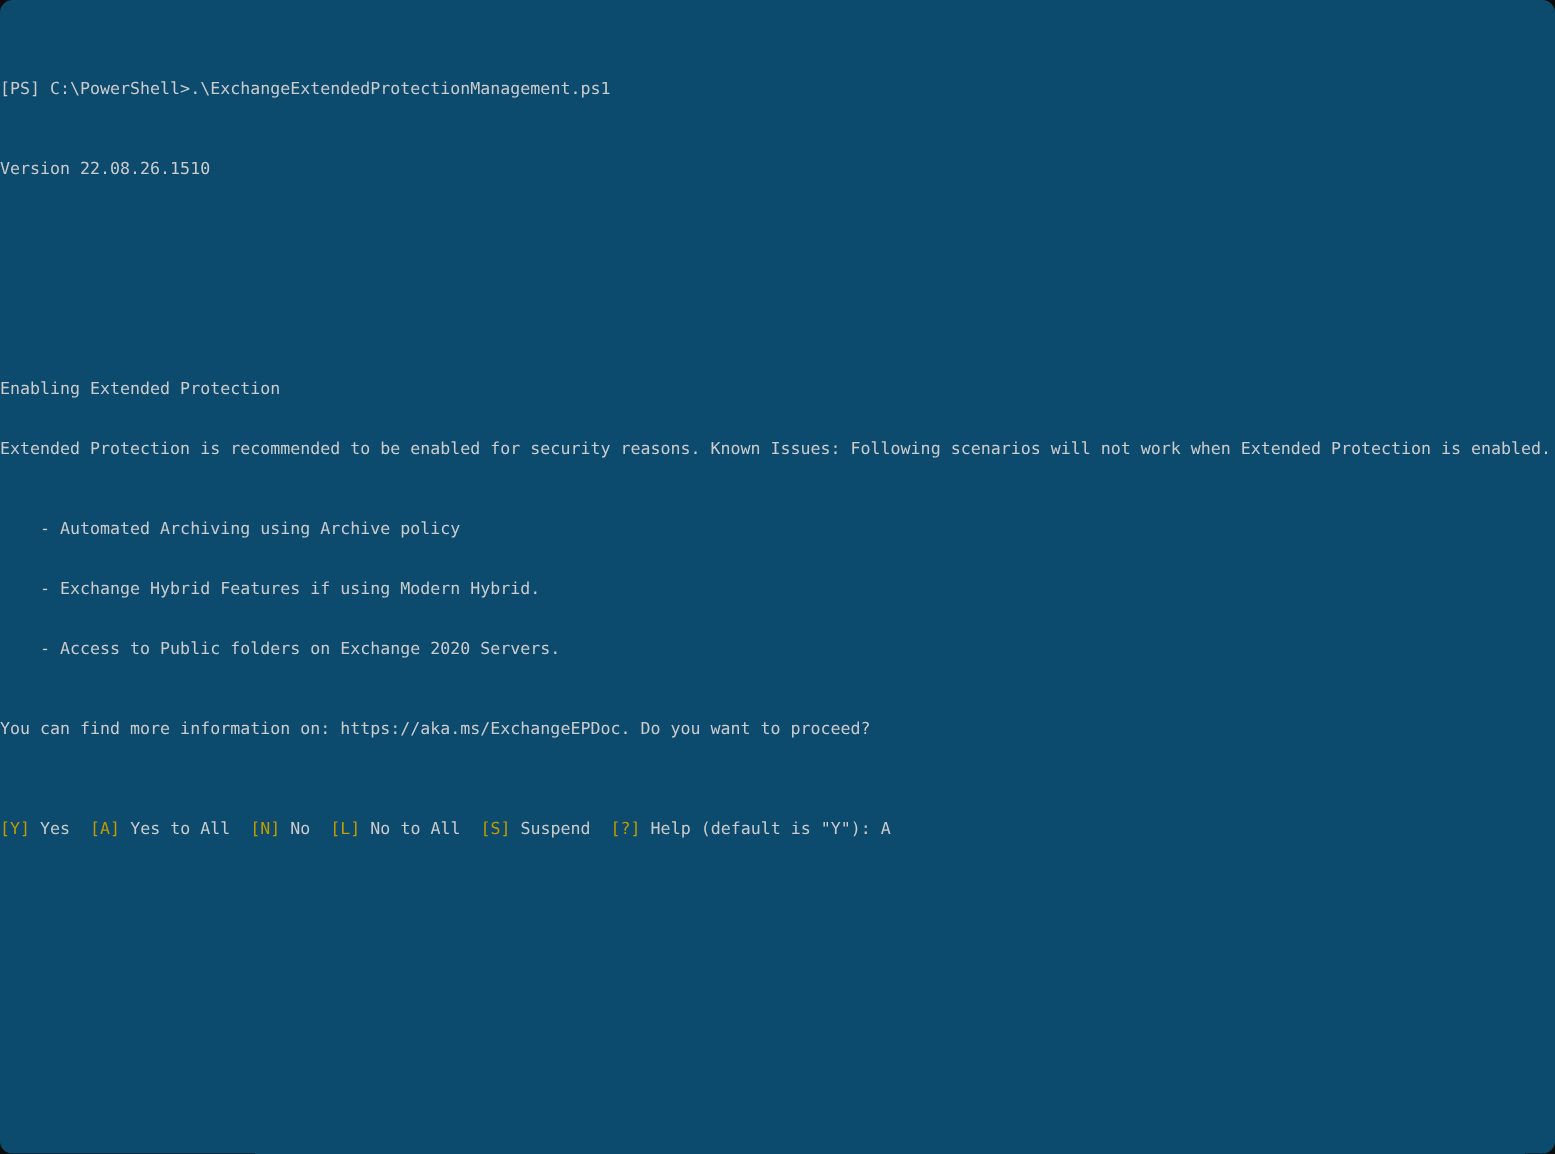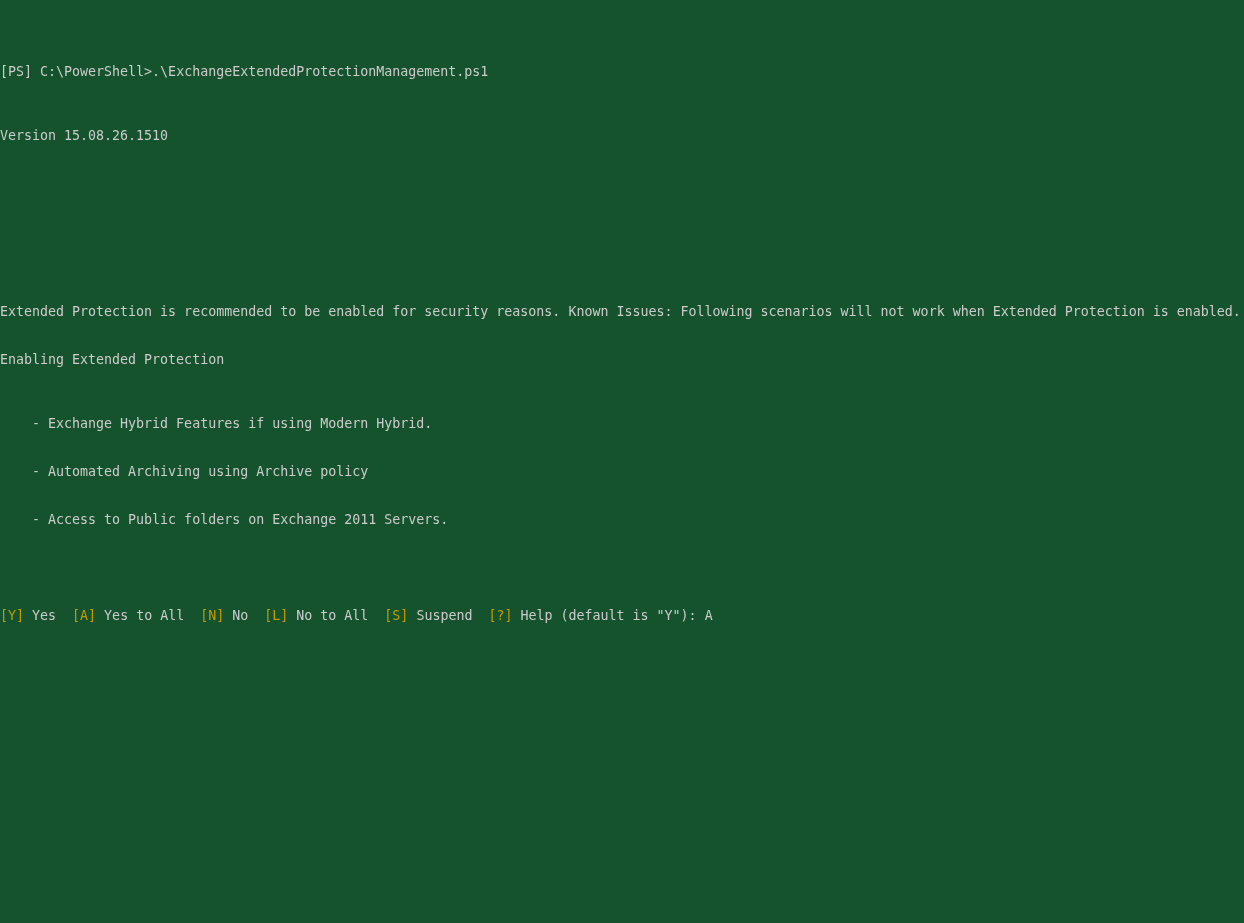--- a/index.html
+++ b/index.html
@@ -10,61 +10,63 @@
   }
   body {
     width: 1244px;
     height: 923px;
     overflow: hidden;
   }
   #console {
     position: relative;
     width: 1244px;
     height: 923px;
-    background: #14532d;
+    background: #0c4a6e;
     font-family: "DejaVu Sans Mono", "Liberation Mono", monospace;
     font-size: 13.3px;
     line-height: 16px;
     letter-spacing: 0px;
     color: #cccccc;
     padding: 0;
     box-sizing: border-box;
     white-space: pre;
     overflow: hidden;
+    border-radius: 10px;
   }
   #console .ln {
     display: block;
     height: 16px;
     line-height: 16px;
     white-space: pre;
     color: #cccccc;
   }
   .c-gray   { color: #cccccc; }
   .c-yellow { color: #c19c00; }
 </style>
 </head>
 <body>
 
 <div id="console">
 
   
   <span class="ln"><span class="c-gray">[PS] C:\PowerShell&gt;</span><span class="c-gray">.\ExchangeExtendedProtectionManagement.ps1</span></span>
 
-  <span class="ln">Version 15.08.26.1510</span>
+  <span class="ln">Version 22.08.26.1510</span>
 
   <span class="ln"> </span>
   <span class="ln"> </span>
 
+  <span class="ln">Enabling Extended Protection</span>
   <span class="ln">Extended Protection is recommended to be enabled for security reasons. Known Issues: Following scenarios will not work when Extended Protection is enabled.</span>
-  <span class="ln">Enabling Extended Protection</span>
 
+  <span class="ln">    - Automated Archiving using Archive policy</span>
   <span class="ln">    - Exchange Hybrid Features if using Modern Hybrid.</span>
-  <span class="ln">    - Automated Archiving using Archive policy</span>
-  <span class="ln">    - Access to Public folders on Exchange 2011 Servers.</span>
+  <span class="ln">    - Access to Public folders on Exchange 2020 Servers.</span>
 
+  <span class="ln">You can find more information on: https://aka.ms/ExchangeEPDoc. Do you want to proceed?</span>
 
   
   <span class="ln" id="choice-line"><span class="c-yellow">[Y]</span><span class="c-gray"> Yes  </span><span class="c-yellow">[A]</span><span class="c-gray"> Yes to All  </span><span class="c-yellow">[N]</span><span class="c-gray"> No  </span><span class="c-yellow">[L]</span><span class="c-gray"> No to All  </span><span class="c-yellow">[S]</span><span class="c-gray"> Suspend  </span><span class="c-yellow">[?]</span><span class="c-gray"> Help</span><span class="c-gray"> (default is "Y"): </span><span class="c-gray">A</span></span>
 
   <span class="ln"> </span>
 
 
   
 
   

